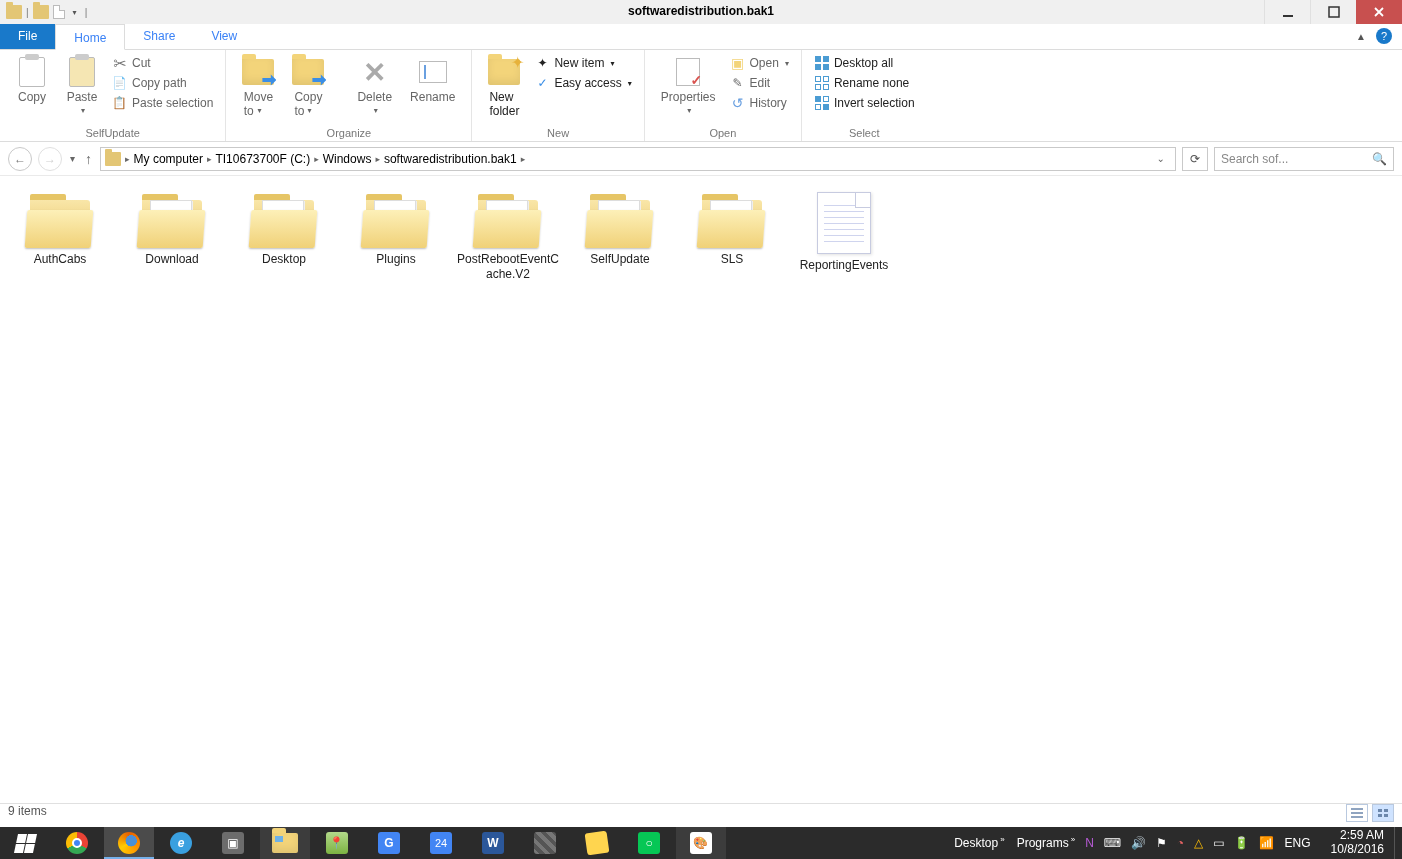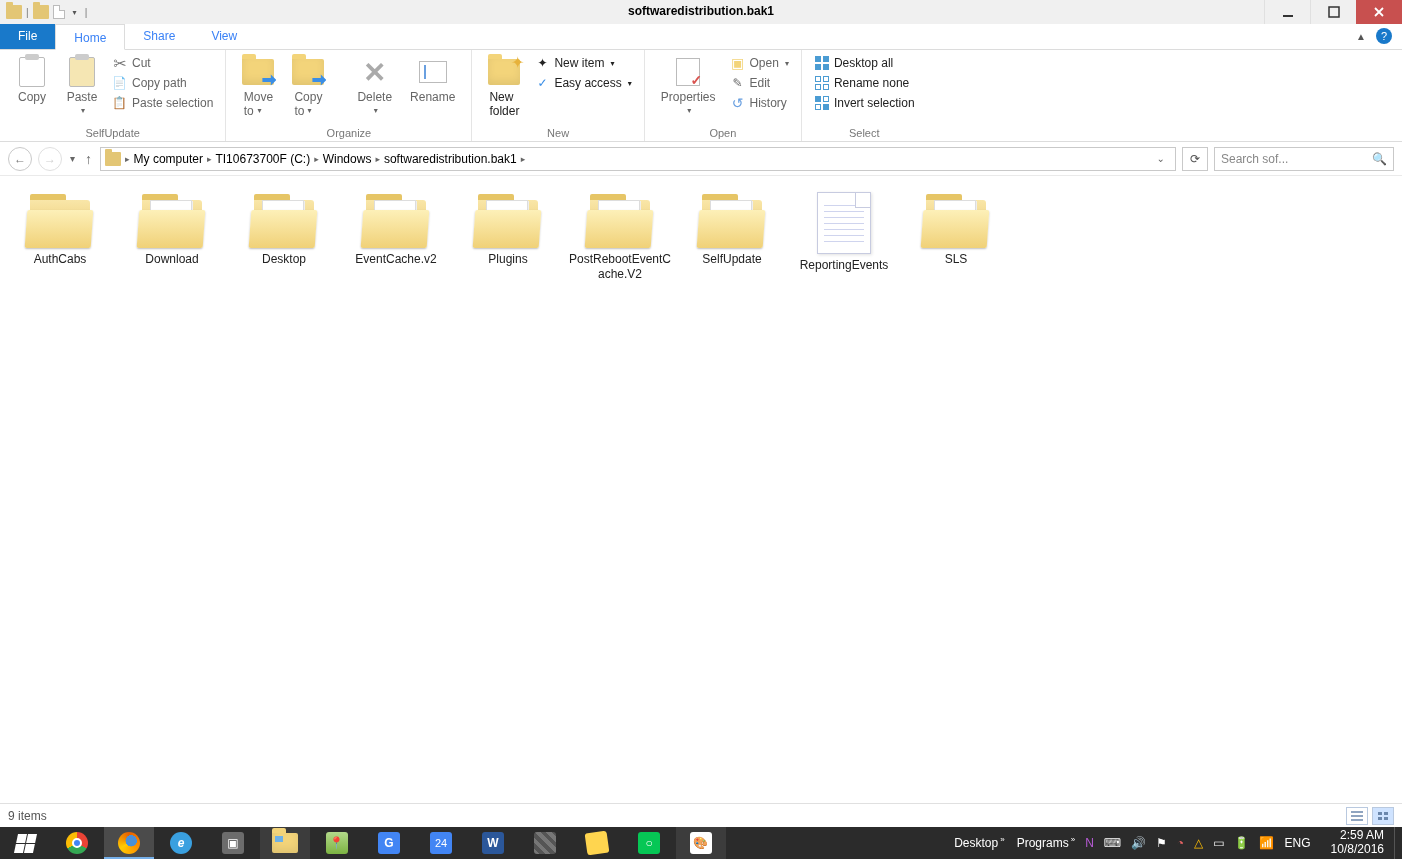--- a/index.html
+++ b/index.html
@@ -89,21 +89,21 @@
 .folder-lg .tab{ position:absolute; left:6px; top:2px; width:22px; height:8px; background:#e6c566; border-radius:2px 2px 0 0;}
 .folder-lg .front{ position:absolute; left:2px; top:18px; width:66px; height:38px; background:linear-gradient(#fdf0b8,#f0d178); border-radius:2px; transform:skewX(-4deg); box-shadow:0 1px 2px rgba(0,0,0,.25);}
 .folder-lg .sheet{ position:absolute; left:14px; top:8px; width:42px; height:38px; background:#fff; border:1px solid #ddd; box-shadow:1px 1px 0 #eee;}
 .textfile{ width:54px; height:62px; background:#fff; border:1px solid #c7cbe0; position:relative; box-shadow:1px 1px 3px rgba(0,0,0,.12);}
 .textfile::before{ content:""; position:absolute; top:12px; left:6px; right:6px; bottom:6px;
   background:repeating-linear-gradient(#cfd4ee 0,#cfd4ee 1px,transparent 1px,transparent 6px);}
 .textfile::after{ content:""; position:absolute; top:0; right:0; width:14px; height:14px; background:#fff; border-left:1px solid #c7cbe0; border-bottom:1px solid #c7cbe0;}
 .textfile .curl{ position:absolute; top:0; right:0; width:14px; height:14px; background:linear-gradient(135deg,#eef 50%,transparent 50%); }
 
 
-.statusbar{ position:absolute; left:0; right:0; bottom:32px; height:24px; border-top:1px solid #e0e0e0; background:#fff; display:flex; align-items:center; padding:0 8px; color:#555;}
+.statusbar{ position:absolute; left:0; right:0; bottom:32px; height:24px; border-top:1px solid #e0e0e0; background:#fff; display:flex; align-items:flex-start; padding:0 8px; color:#555;}
 .statusbar .right{ margin-left:auto; display:flex; gap:4px;}
 .viewbtn{ width:22px; height:18px; border:1px solid #b9c9df; display:flex; align-items:center; justify-content:center;}
 .viewbtn.sel{ background:#cfe3ff;}
 
 
 .taskbar{ position:absolute; left:0; right:0; bottom:0; height:32px; background:#2b2b2b; display:flex; align-items:center; color:#fff;}
 .tbtn{ width:50px; height:32px; display:flex; align-items:center; justify-content:center; position:relative;}
 .tbtn.active{ background:#4b4b4b; box-shadow:inset 0 -2px 0 #76b0ea;}
 .tbtn.hover{ background:#3c3c3c;}
 .tbclock{ margin-left:auto; text-align:right; font-size:11px; line-height:1.15; padding:0 10px;}
@@ -389,63 +389,54 @@
         </div>
         <div class="lbl">Desktop</div>
       </div>
       <div class="fileitem">
         <div class="folder-lg">
           <div class="tab"></div>
           <div class="back"></div>
           <div class="sheet"></div>
           <div class="front"></div>
         </div>
-        <div class="lbl">EventCache.v2</div>
+        <div class="lbl">Plugins</div>
       </div>
       <div class="fileitem">
         <div class="folder-lg">
           <div class="tab"></div>
           <div class="back"></div>
           <div class="sheet"></div>
           <div class="front"></div>
         </div>
-        <div class="lbl">Plugins</div>
+        <div class="lbl">PostRebootEventCache.V2</div>
       </div>
       <div class="fileitem">
         <div class="folder-lg">
           <div class="tab"></div>
           <div class="back"></div>
           <div class="sheet"></div>
           <div class="front"></div>
         </div>
-        <div class="lbl">PostRebootEventCache.V2</div>
+        <div class="lbl">SelfUpdate</div>
       </div>
       <div class="fileitem">
         <div class="folder-lg">
           <div class="tab"></div>
           <div class="back"></div>
           <div class="sheet"></div>
           <div class="front"></div>
         </div>
-        <div class="lbl">SelfUpdate</div>
+        <div class="lbl">SLS</div>
       </div>
       <div class="fileitem">
         <div class="textfile">
           <div class="curl"></div>
         </div>
         <div class="lbl">ReportingEvents</div>
-      </div>
-      <div class="fileitem">
-        <div class="folder-lg">
-          <div class="tab"></div>
-          <div class="back"></div>
-          <div class="sheet"></div>
-          <div class="front"></div>
-        </div>
-        <div class="lbl">SLS</div>
       </div>
     </div>
 </div>
 
 <div class="statusbar">
   <span>9 items</span>
   <div class="right">
     <div class="viewbtn">
         <svg width="12" height="10">
           <path d="M0 1h12M0 5h12M0 9h12" stroke="#6b87ac" stroke-width="1.5"></path>

